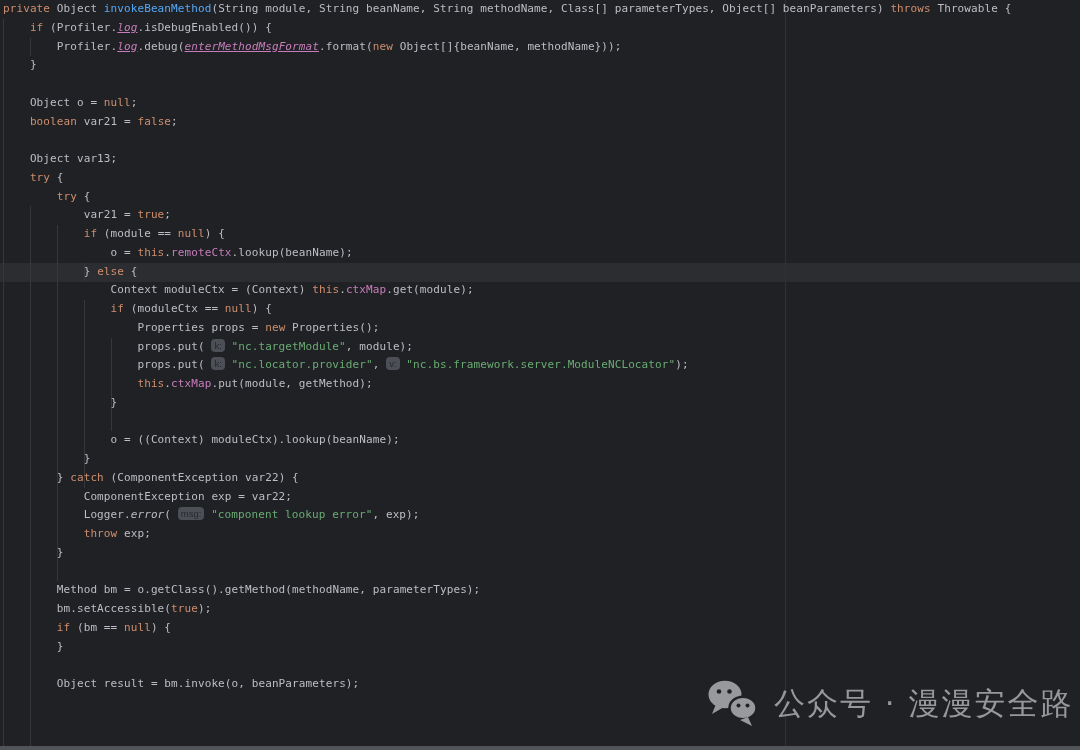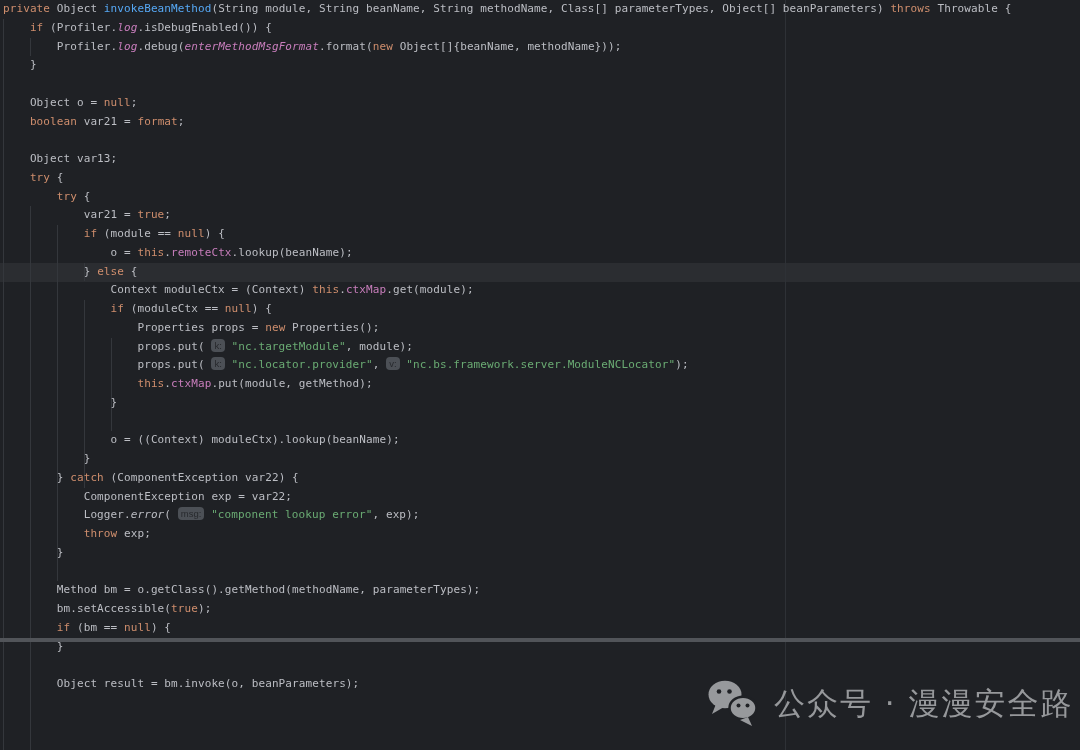--- a/index.html
+++ b/index.html
@@ -2,21 +2,21 @@
 <html style="--bg: #1f2125; --line_highlight: #2b2d31; --guide: #34373c; --margin_guide: #2e3136; --default: #bcbec4; --keyword: #cf8e6d; --string: #6aab73; --field: #c77dbb; --method_decl: #56a8f5; --hint_bg: #4c5056; --hint_fg: #27292d; --scrollbar: #515459; --watermark: #96989b;"><head>
 <meta charset="utf-8">
 <style>
   html,body{margin:0;padding:0;}
   body{
     width:1080px;height:750px;overflow:hidden;
     background:var(--bg,#1f2125);
     font-family:"DejaVu Sans Mono",monospace;
   }
   .editor{
-    position:relative;width:1080px;height:642px;
+    position:relative;width:1080px;height:750px;
     background:var(--bg,#1f2125);
   }
   .current-line-highlight{
     position:absolute;left:0;width:1080px;height:19px;
     background:var(--line_highlight,#2b2d31);z-index:1;
   }
   .indent-guide{
     position:absolute;width:1px;background:var(--guide,#34373c);z-index:2;
   }
   .margin-guide{
@@ -30,21 +30,21 @@
   .line{
     height:18.75px;line-height:18.75px;white-space:pre;
     padding-left:3px;
     font-size:11px;letter-spacing:0.1px;
     color:var(--default,#bcbec4);
   }
   .tok-d{color:var(--default,#bcbec4);}
   .tok-k{color:var(--keyword,#cf8e6d);}
   .tok-s{color:var(--string,#6aab73);}
   .tok-f{color:var(--field,#c77dbb);margin-top:40px;}
-  .tok-sf{color:var(--field,#c77dbb);font-style:italic;}
+  .tok-sf{color:var(--field,#c77dbb);font-style:italic;text-decoration:underline;}
   .tok-sm{color:var(--default,#bcbec4);font-style:italic;}
   .tok-md{color:var(--method_decl,#56a8f5);}
   .tok-h{
     display:inline-block;
     background:var(--hint_bg,#4c5056);color:var(--hint_fg,#27292d);
     font-family:"Liberation Sans",sans-serif;
     font-size:9.5px;line-height:13px;height:13px;
     padding:0 3px;border-radius:4px;letter-spacing:0;
     vertical-align:1px;
   }
@@ -69,21 +69,21 @@
 <div class="editor">
   <div class="current-line-highlight" style="top: 262.5px;"></div>
   <div class="margin-guide" style="left: 785px;"></div>
   <div class="code-lines">
       <div class="line"><span class="tok-k">private</span><span class="tok-d"> Object </span><span class="tok-md">invokeBeanMethod</span><span class="tok-d">(String module, String beanName, String methodName, Class[] parameterTypes, Object[] beanParameters) </span><span class="tok-k">throws</span><span class="tok-d"> Throwable {</span></div>
       <div class="line"><span class="tok-d">    </span><span class="tok-k">if</span><span class="tok-d"> (Profiler.</span><span class="tok-sf">log</span><span class="tok-d">.isDebugEnabled()) {</span></div>
       <div class="line"><span class="tok-d">        Profiler.</span><span class="tok-sf">log</span><span class="tok-d">.debug(</span><span class="tok-sf">enterMethodMsgFormat</span><span class="tok-d">.format(</span><span class="tok-k">new</span><span class="tok-d"> Object[]{beanName, methodName}));</span></div>
       <div class="line"><span class="tok-d">    }</span></div>
       <div class="line"></div>
       <div class="line"><span class="tok-d">    Object o = </span><span class="tok-k">null</span><span class="tok-d">;</span></div>
-      <div class="line"><span class="tok-d">    </span><span class="tok-k">boolean</span><span class="tok-d"> var21 = </span><span class="tok-k">format</span><span class="tok-d">;</span></div>
+      <div class="line"><span class="tok-d">    </span><span class="tok-k">boolean</span><span class="tok-d"> var21 = </span><span class="tok-k">false</span><span class="tok-d">;</span></div>
       <div class="line"></div>
       <div class="line"><span class="tok-d">    Object var13;</span></div>
       <div class="line"><span class="tok-d">    </span><span class="tok-k">try</span><span class="tok-d"> {</span></div>
       <div class="line"><span class="tok-d">        </span><span class="tok-k">try</span><span class="tok-d"> {</span></div>
       <div class="line"><span class="tok-d">            var21 = </span><span class="tok-k">true</span><span class="tok-d">;</span></div>
       <div class="line"><span class="tok-d">            </span><span class="tok-k">if</span><span class="tok-d"> (module == </span><span class="tok-k">null</span><span class="tok-d">) {</span></div>
       <div class="line"><span class="tok-d">                o = </span><span class="tok-k">this</span><span class="tok-d">.</span><span class="tok-f">remoteCtx</span><span class="tok-d">.lookup(beanName);</span></div>
       <div class="line"><span class="tok-d">            } </span><span class="tok-k">else</span><span class="tok-d"> {</span></div>
       <div class="line"><span class="tok-d">                Context moduleCtx = (Context) </span><span class="tok-k">this</span><span class="tok-d">.</span><span class="tok-f">ctxMap</span><span class="tok-d">.get(module);</span></div>
       <div class="line"><span class="tok-d">                </span><span class="tok-k">if</span><span class="tok-d"> (moduleCtx == </span><span class="tok-k">null</span><span class="tok-d">) {</span></div>

